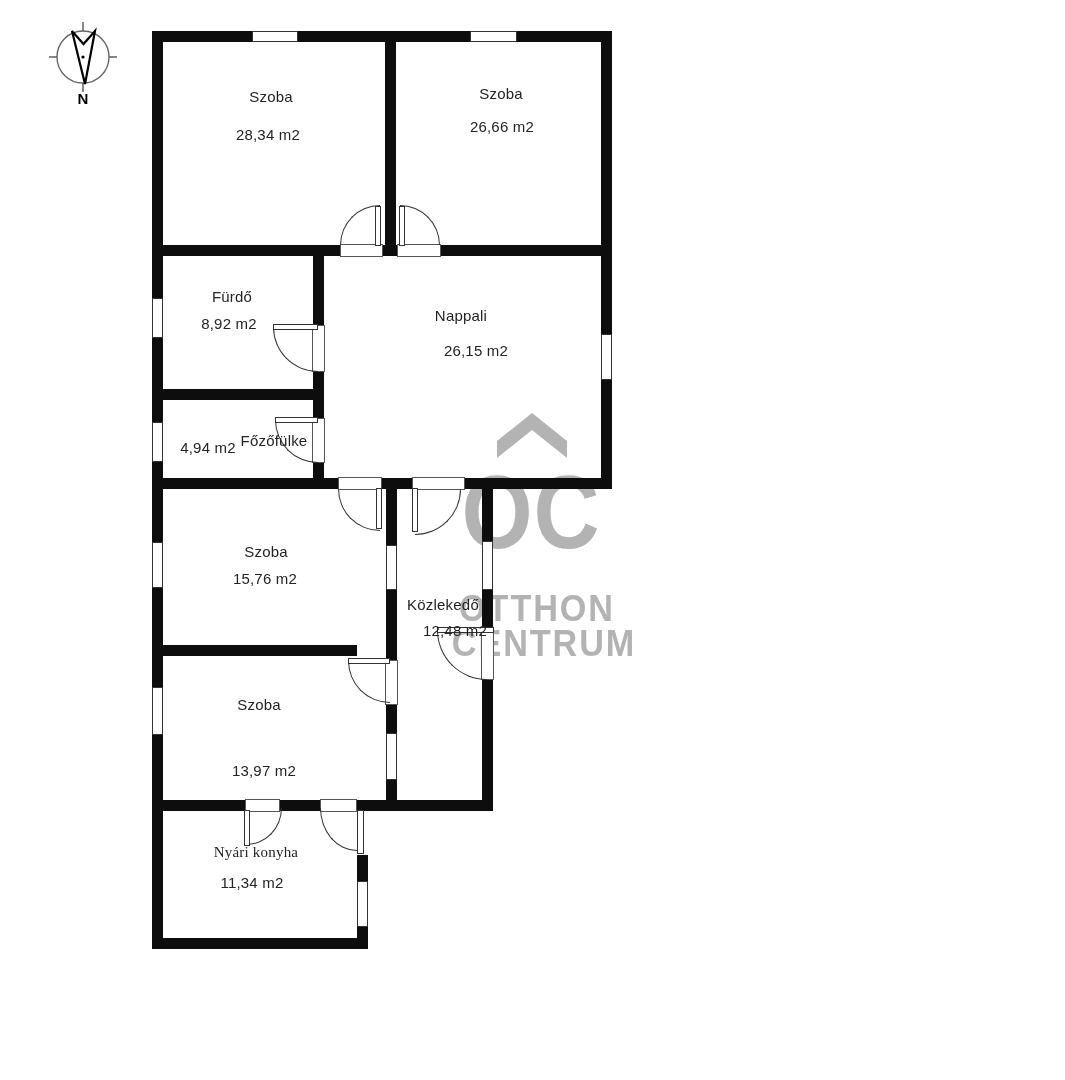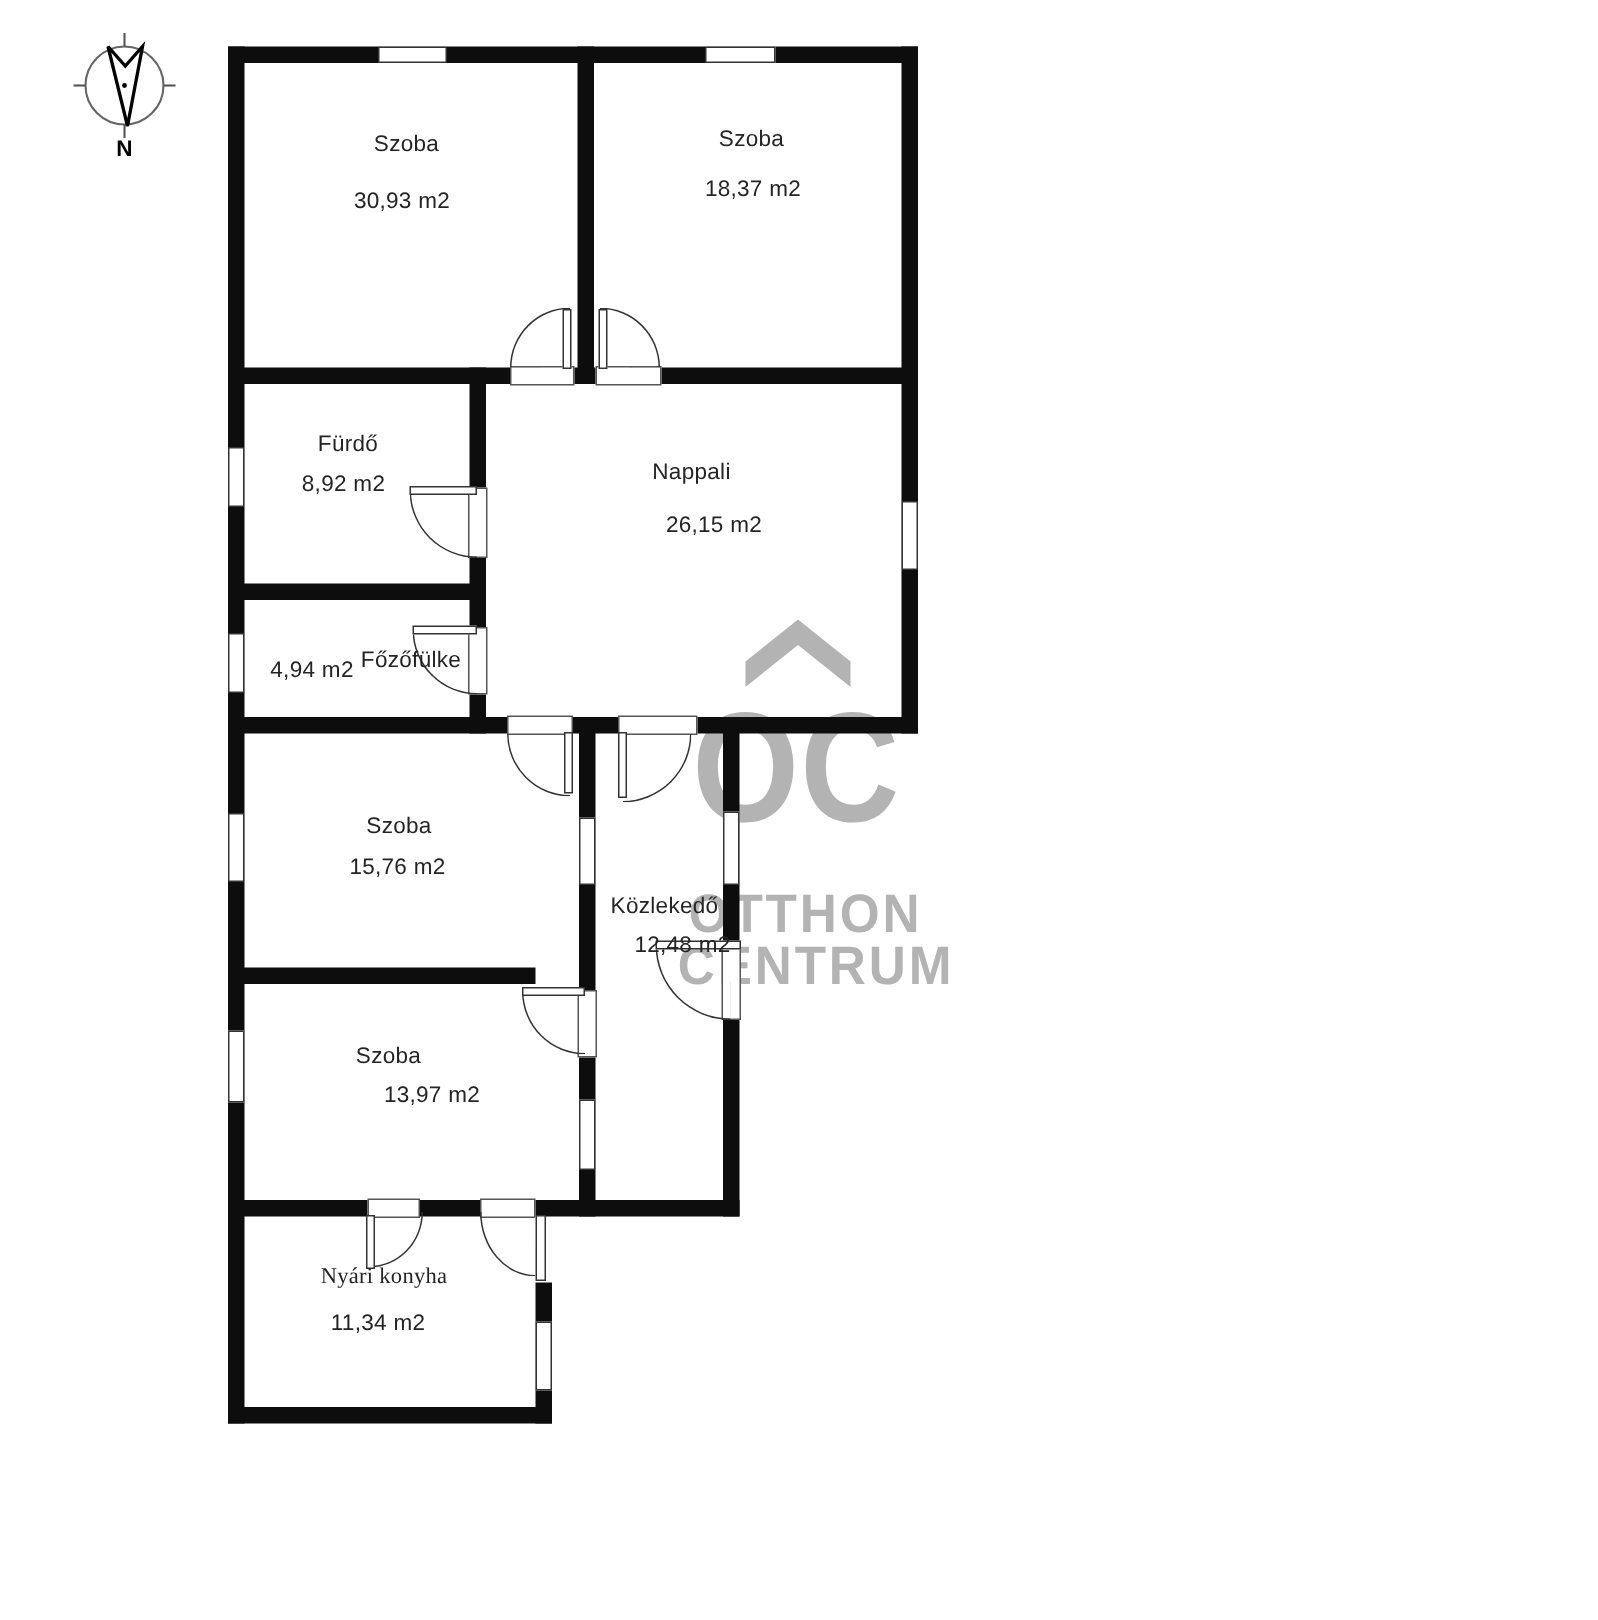--- a/index.html
+++ b/index.html
@@ -107,39 +107,39 @@
   <div class="leaf" style="left:273px;top:324px;width:45px;height:6px;"></div>
   <div class="leaf" style="left:275px;top:417px;width:43px;height:6px;"></div>
   <div class="leaf" style="left:376px;top:488px;width:6px;height:41px;"></div>
   <div class="leaf" style="left:412px;top:488px;width:6px;height:44px;"></div>
   <div class="leaf" style="left:348px;top:658px;width:42px;height:6px;"></div>
   <div class="leaf" style="left:437px;top:627px;width:57px;height:6px;"></div>
   <div class="leaf" style="left:244px;top:810px;width:6px;height:36px;"></div>
   <div class="leaf" style="left:357px;top:810px;width:7px;height:44px;"></div>
 
   <div class="lbl" style="left:271px;top:96px;">Szoba</div>
-  <div class="lbl" style="left:268px;top:134px;">30,93 m2</div>
+  <div class="lbl" style="left:268px;top:134px;">28,34 m2</div>
 
   <div class="lbl" style="left:501px;top:93px;">Szoba</div>
-  <div class="lbl" style="left:502px;top:126px;">18,37 m2</div>
+  <div class="lbl" style="left:502px;top:126px;">26,66 m2</div>
 
   <div class="lbl" style="left:232px;top:296px;">Fürdő</div>
   <div class="lbl" style="left:229px;top:323px;">8,92 m2</div>
 
   <div class="lbl" style="left:461px;top:315px;">Nappali</div>
   <div class="lbl" style="left:458px;top:350px;margin-left:18px;">26,15 m2</div>
 
   <div class="lbl" style="left:230px;top:440px;margin-left:44px;">Főzőfülke</div>
   <div class="lbl" style="left:208px;top:447px;">4,94 m2</div>
 
   <div class="lbl" style="left:266px;top:551px;">Szoba</div>
   <div class="lbl" style="left:265px;top:578px;">15,76 m2</div>
 
   <div class="lbl" style="left:443px;top:604px;">Közlekedő</div>
   <div class="lbl" style="left:439px;top:630px;margin-left:16px;">12,48 m2</div>
 
   <div class="lbl" style="left:259px;top:704px;">Szoba</div>
-  <div class="lbl" style="left:264px;top:730px;margin-left:24px;">13,97 m2</div>
+  <div class="lbl" style="left:264px;top:770px;">13,97 m2</div>
 
   <div class="lbl" style="left:256px;top:852px;font-family:Liberation Serif, serif;">Nyári konyha</div>
   <div class="lbl" style="left:252px;top:882px;">11,34 m2</div>
 
 </div>
 
 </body></html>

